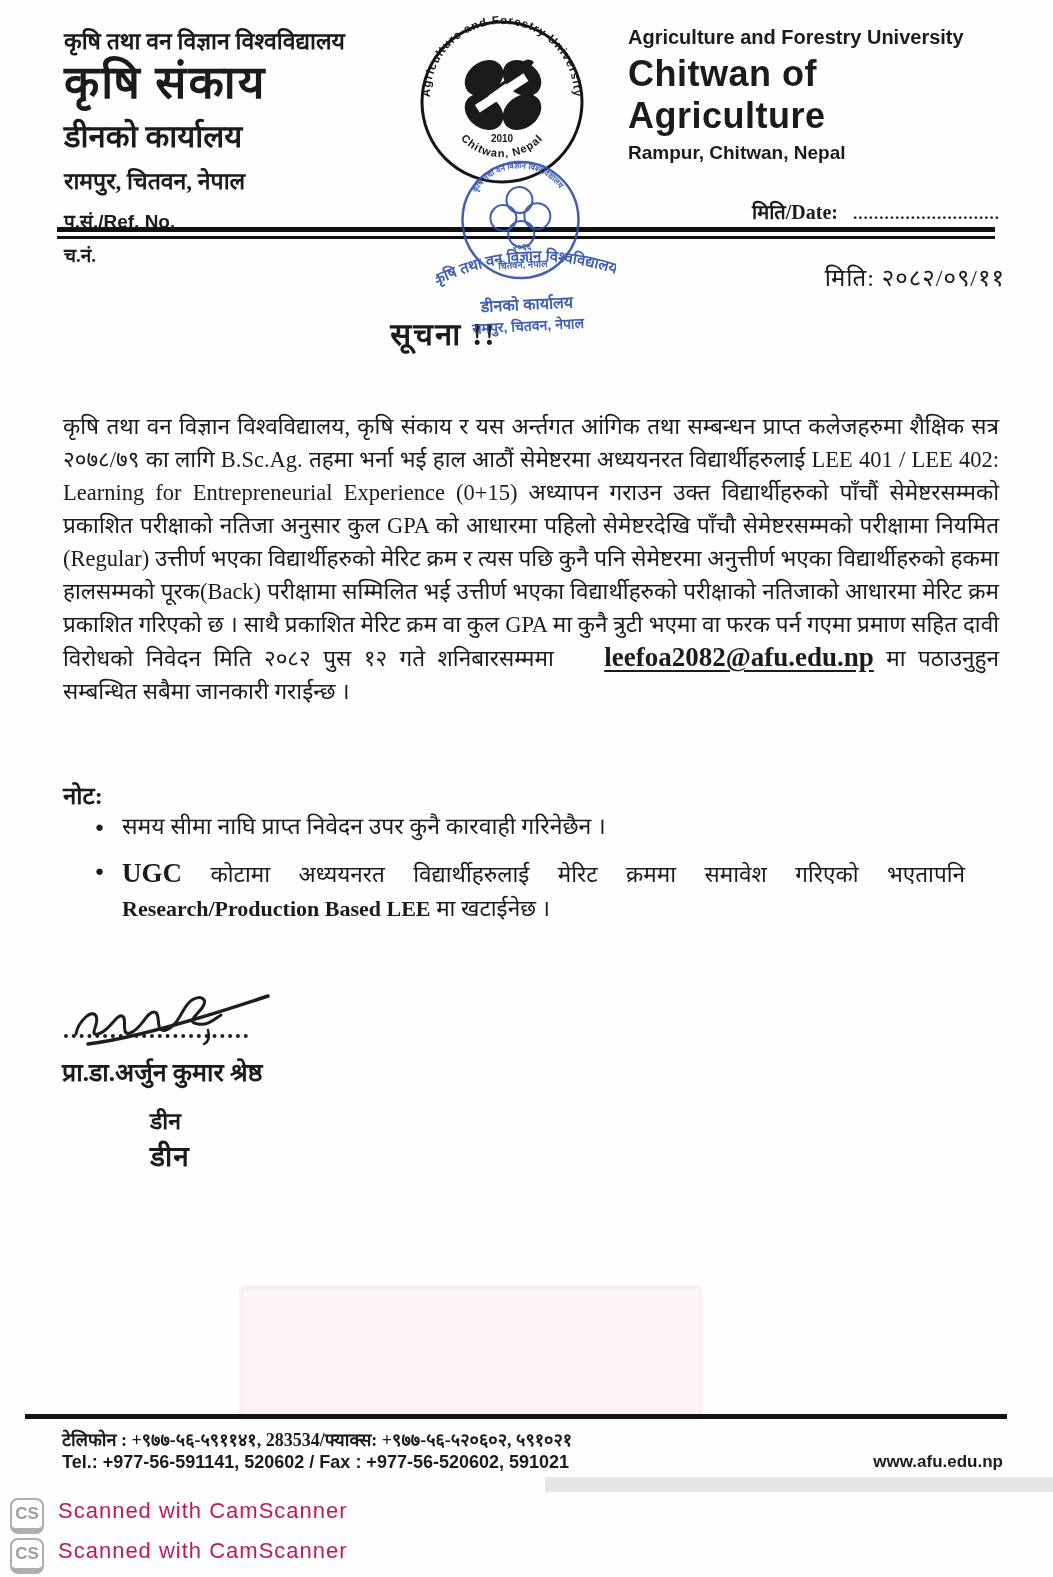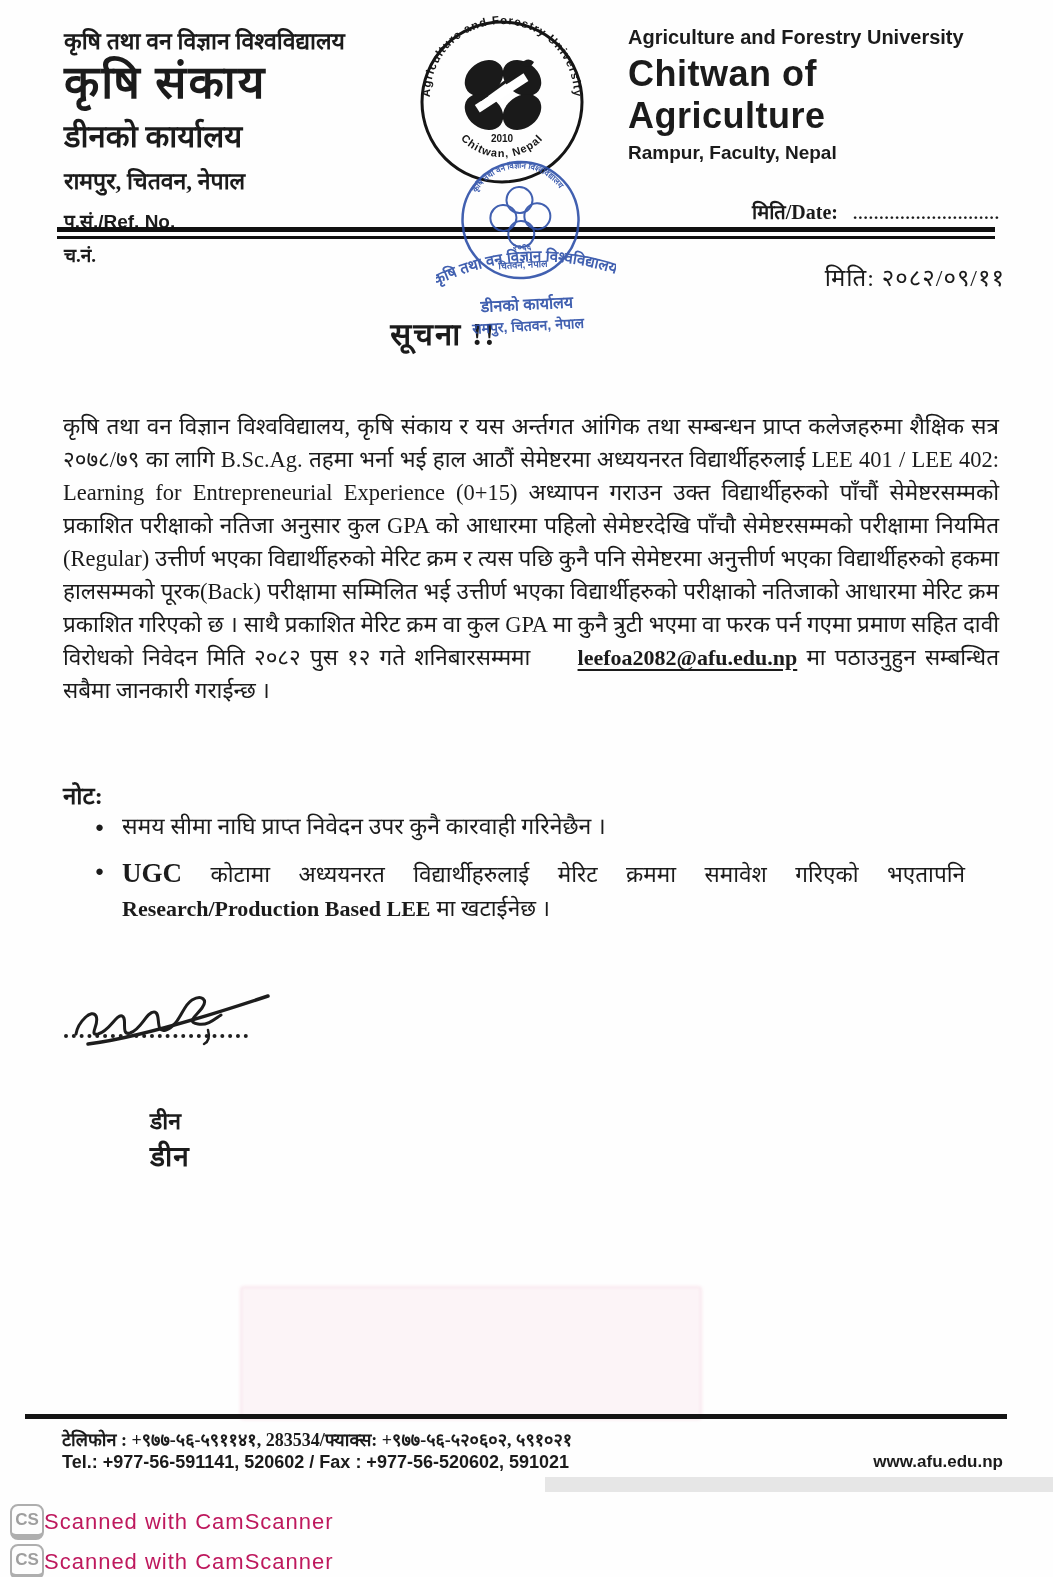--- a/index.html
+++ b/index.html
@@ -31,21 +31,21 @@
   .rule-top-2{left:57px;top:236px;width:938px;height:3px;background:#101010;}
   .rule-footer{left:25px;top:1414px;width:982px;height:5px;background:#141414;}
   
   .seal-black{left:416px;top:16px;z-index:1;}
   .stamp-blue{left:436px;top:128px;z-index:3;opacity:0.9;}
   
   .issue-date{left:700px;top:260px;width:305px;text-align:right;font-size:24px;letter-spacing:1px;}
   .notice-title{left:0;top:312px;width:887px;text-align:center;font-size:31px;font-weight:700;letter-spacing:2px;}
   
   .body-par{left:63px;top:410px;width:936px;font-size:22.5px;line-height:33px;text-align:justify;}
-  .email{font-weight:700;font-size:22px;text-decoration:underline;text-underline-offset:4px;margin-left:38px;}
+  .email{font-weight:700;font-size:27px;text-decoration:underline;text-underline-offset:4px;margin-left:38px;}
   
   .note-label{left:63px;top:778px;font-size:24px;font-weight:700;}
   .note-list{left:95px;top:812px;width:870px;}
   .note-item{display:flex;gap:18px;margin-bottom:14px;}
   .bullet{font-size:15px;line-height:30px;flex:0 0 auto;}
   .note-item-1 .note-text{font-size:23px;line-height:30px;}
   .note-item-2 .note-text{font-size:22.5px;line-height:34px;text-align:justify;}
   .b2-bold1{font-size:27px;font-weight:700;}
   .b2-bold2{font-size:22px;font-weight:700;}
   
@@ -56,21 +56,21 @@
   .sig-stamp{left:150px;top:1136px;font-size:28px;font-weight:800;letter-spacing:1px;}
   
   .pink-stamp{left:240px;top:1286px;width:458px;height:130px;background:rgba(238,160,185,0.10);
     border:2px solid rgba(236,150,180,0.14);border-radius:4px;filter:blur(1.5px);}
   .noise-strip{left:545px;top:1477px;width:508px;height:15px;background:#cdcdcd;opacity:0.5;}
   
   .foot-np{left:62px;top:1427px;font-size:18px;font-weight:700;}
   .foot-en{left:62px;top:1452px;font-size:18px;font-weight:700;}
   .foot-web{left:758px;top:1452px;width:245px;text-align:right;font-size:17px;font-weight:700;}
   
-  .cam-row{left:10px;display:flex;align-items:center;margin-top:6px;}
+  .cam-row{left:10px;display:flex;align-items:flex-start;gap:14px;}
   .cam-row-1{top:1498px;} .cam-row-2{top:1538px;}
   .cam-badge{width:30px;height:28px;border:2.5px solid #aeaeae;border-bottom:6px solid #aeaeae;
     border-radius:8px;background:#fdfdfd;color:#9e9e9e;font-weight:700;font-size:17px;
     display:flex;align-items:center;justify-content:center;}
   .cam-text{font-size:22px;color:#be185d;letter-spacing:1px;}
 </style>
 </head>
 <body>
 
 <div class="page">
@@ -132,21 +132,21 @@
         <textPath href="#stampLowArc" startOffset="50%" text-anchor="middle">कृषि तथा वन विज्ञान विश्वविद्यालय</textPath>
       </text>
       <text x="88" y="182" text-anchor="middle" font-family="Liberation Sans, sans-serif" font-size="16" font-weight="700" fill="#2d4fa8" stroke="none">डीनको कार्यालय</text>
       <text x="88" y="203" text-anchor="middle" font-family="Liberation Sans, sans-serif" font-size="14" font-weight="700" fill="#2d4fa8" stroke="none">रामपुर, चितवन, नेपाल</text>
     </g>
   </svg>
 
   <div class="abs lh-right sans">
     <div class="en-univ">Agriculture and Forestry University</div>
     <div class="en-fac">Chitwan of Agriculture</div>
-    <div class="en-addr">Rampur, Faculty, Nepal</div>
+    <div class="en-addr">Rampur, Chitwan, Nepal</div>
   </div>
 
   <div class="abs date-row">
     <span>मिति/Date:</span>
     <span class="date-dots">............................</span>
   </div>
 
   <div class="abs rule-top-1"></div>
   <div class="abs rule-top-2"></div>
 
@@ -169,20 +169,21 @@
       <span class="note-text"><span class="b2-bold1">UGC</span><span> कोटामा अध्ययनरत विद्यार्थीहरुलाई मेरिट क्रममा समावेश गरिएको भएतापनि </span><span class="b2-bold2">Research/Production Based LEE</span><span> मा खटाईनेछ ।</span></span>
     </div>
   </div>
 
   <svg class="abs sig-svg" width="235" height="75" viewBox="0 0 235 75">
     <path d="M18,52 C20,40 34,26 38,34 C42,42 30,54 40,52 C52,49 58,32 64,34 C70,36 62,54 72,51 C84,47 88,30 96,30 C104,30 96,52 108,48 C122,43 124,24 134,18 C144,12 150,18 144,26 C138,34 128,40 140,42 C150,44 158,36 163,33" stroke="#1d1d1d" stroke-width="3" fill="none" stroke-linecap="round"></path>
     <path d="M30,62 C80,56 150,34 210,14" stroke="#1d1d1d" stroke-width="3.5" fill="none" stroke-linecap="round"></path>
     <path d="M150,48 C152,55 150,60 146,62" stroke="#1d1d1d" stroke-width="2.5" fill="none" stroke-linecap="round"></path>
   </svg>
   <div class="abs sig-dots"></div>
+  <div class="abs sig-name">प्रा.डा.अर्जुन कुमार श्रेष्ठ</div>
   <div class="abs sig-desig">डीन</div>
   <div class="abs sig-stamp">डीन</div>
 
   <div class="abs pink-stamp"></div>
 
   <div class="abs rule-footer"></div>
   <div class="abs foot-np">टेलिफोन : +९७७-५६-५९११४१, 283534/फ्याक्स: +९७७-५६-५२०६०२, ५९१०२१</div>
   <div class="abs foot-en sans">Tel.: +977-56-591141, 520602 / Fax : +977-56-520602, 591021</div>
   <div class="abs foot-web sans">www.afu.edu.np</div>
 

